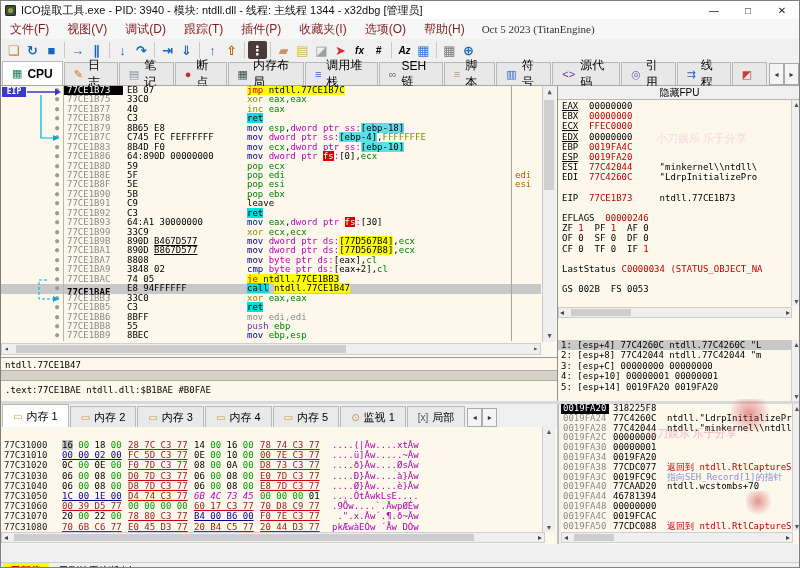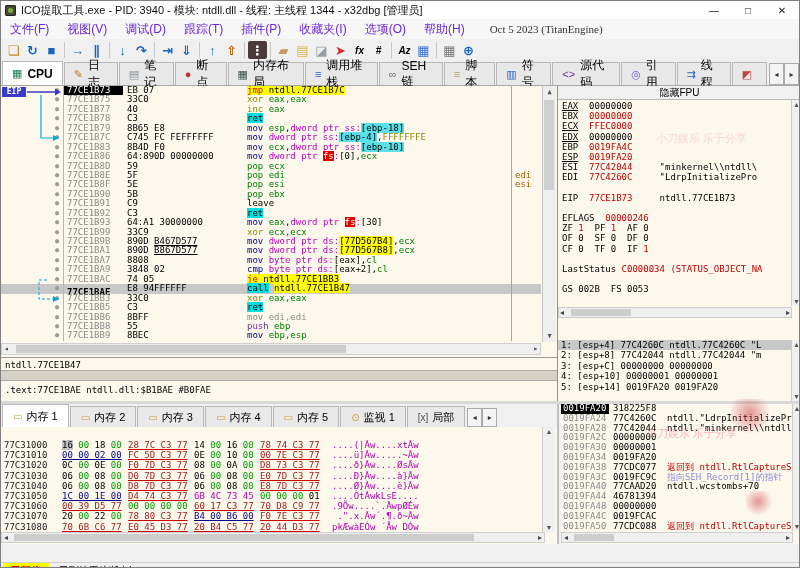--- a/index.html
+++ b/index.html
@@ -7,22 +7,22 @@
        font-family:"Liberation Sans","DejaVu Sans",sans-serif;border:1px solid #7f7f7f;box-sizing:border-box;}
   .mono{font-family:"DejaVu Sans Mono",monospace;}
   
   .titlebar{position:absolute;left:0;top:0;width:100%;height:18px;background:#ffffff;display:flex;align-items:center;font-size:11px;color:#111;}
   .appicon{width:11px;height:11px;margin:0 5px 0 4px;background:#4a4a3a;border-radius:2px;box-shadow:inset 0 0 0 1px #222;position:relative;}
   .appicon:after{content:"";position:absolute;left:3px;top:3px;width:5px;height:5px;background:#7fae3f;border-radius:50%;}
   .wctl{margin-left:auto;display:flex;height:100%;}
   .wbtn{width:34px;height:100%;display:flex;align-items:center;justify-content:center;font-size:10px;color:#222;}
   
   .menubar{position:absolute;left:0;top:18px;width:100%;height:20px;background:#f7f7f7;display:flex;align-items:center;font-size:12px;border-bottom:1px solid #e0e0e0;}
-  .menu-item{padding:2px 9px;color:#6d28d9;text-align:center;}
-  .builddate{font-family:"Liberation Serif","DejaVu Serif",serif;font-size:11px;color:#333;margin-left:16px;}
+  .menu-item{padding:2px 9px;color:#7f1d1d;text-align:center;}
+  .builddate{font-family:"Liberation Serif","DejaVu Serif",serif;font-size:11px;color:#333;margin-left:8px;}
   
   .toolbar{position:absolute;left:0;top:38px;width:100%;height:22px;background:#f0f0f0;display:flex;align-items:center;padding-left:3px;}
   .ti{width:19px;height:18px;display:flex;align-items:center;justify-content:center;font-size:13px;font-weight:bold;}
   .ti.txt{font-size:10px;font-style:italic;font-weight:bold;}
   .tsep{width:1px;height:16px;background:#c8c8c8;margin:0 3px;}
   
   .tabbar{position:absolute;left:0;top:60px;width:100%;height:24px;background:#f0f0f0;display:flex;align-items:flex-end;border-bottom:1px solid #a8a8a8;}
   .tab{height:22px;display:flex;align-items:center;padding:0 9px;font-size:12px;color:#000;border:1px solid #b8b8b8;border-bottom:none;background:#e8e8e8;margin-left:1px;}
   .tab.active{background:#ffffff;height:23px;font-weight:bold;}
   .tabico{margin-right:5px;font-size:11px;line-height:1;}
@@ -84,21 +84,21 @@
   .dh-addr{width:60px;padding-left:3px;border-right:1px solid #bbb;}
   .dh-hex{width:264px;padding-left:3px;border-right:1px solid #bbb;}
   .dh-ascii{width:150px;padding-left:3px;border-right:1px solid #bbb;}
   .hrows{position:absolute;left:0;top:36px;width:544px;height:92px;overflow:hidden;}
   .hrow{display:flex;height:10.2px;font-size:9px;line-height:10.2px;white-space:pre;}
   .h-addr{width:58px;flex:none;color:#222;padding-left:3px;}
   .h-grp{width:66px;flex:none;}
   .h-ascii{width:150px;flex:none;padding-left:6px;color:#b000b0;}
   .g-ru{color:#9b1a1a;text-decoration:underline;text-decoration-color:#d00000;}
   .g-bu{color:#000090;text-decoration:underline;text-decoration-color:#000090;}
-  .g-mg{color:#c000c0;}
+  .g-mg{color:#c000c0;font-style:italic;}
   .bz{color:#00a000;}
   .bk{color:#000;}
   .bsel{background:#c0c0c0;}
   .hvsb{position:absolute;right:2px;top:23px;width:12px;height:105px;background:#efefef;border-left:1px solid #ccc;}
   .hhsb{position:absolute;left:0;top:128px;width:544px;height:11px;background:#efefef;border:1px solid #cfcfcf;box-sizing:border-box;}
   .hhsb .th{position:absolute;left:12px;top:1px;height:7px;width:460px;background:#cdcdcd;}
   .stack{position:absolute;left:560px;top:0;width:240px;height:140px;background:#fcf8ec;}
   .srows{position:absolute;left:0;top:0;width:232px;height:127px;overflow:hidden;}
   .srow{display:flex;height:9.8px;font-size:9px;line-height:9.8px;white-space:pre;}
   .s-addr{width:46px;flex:none;color:#8a8a8a;padding-left:2px;}

